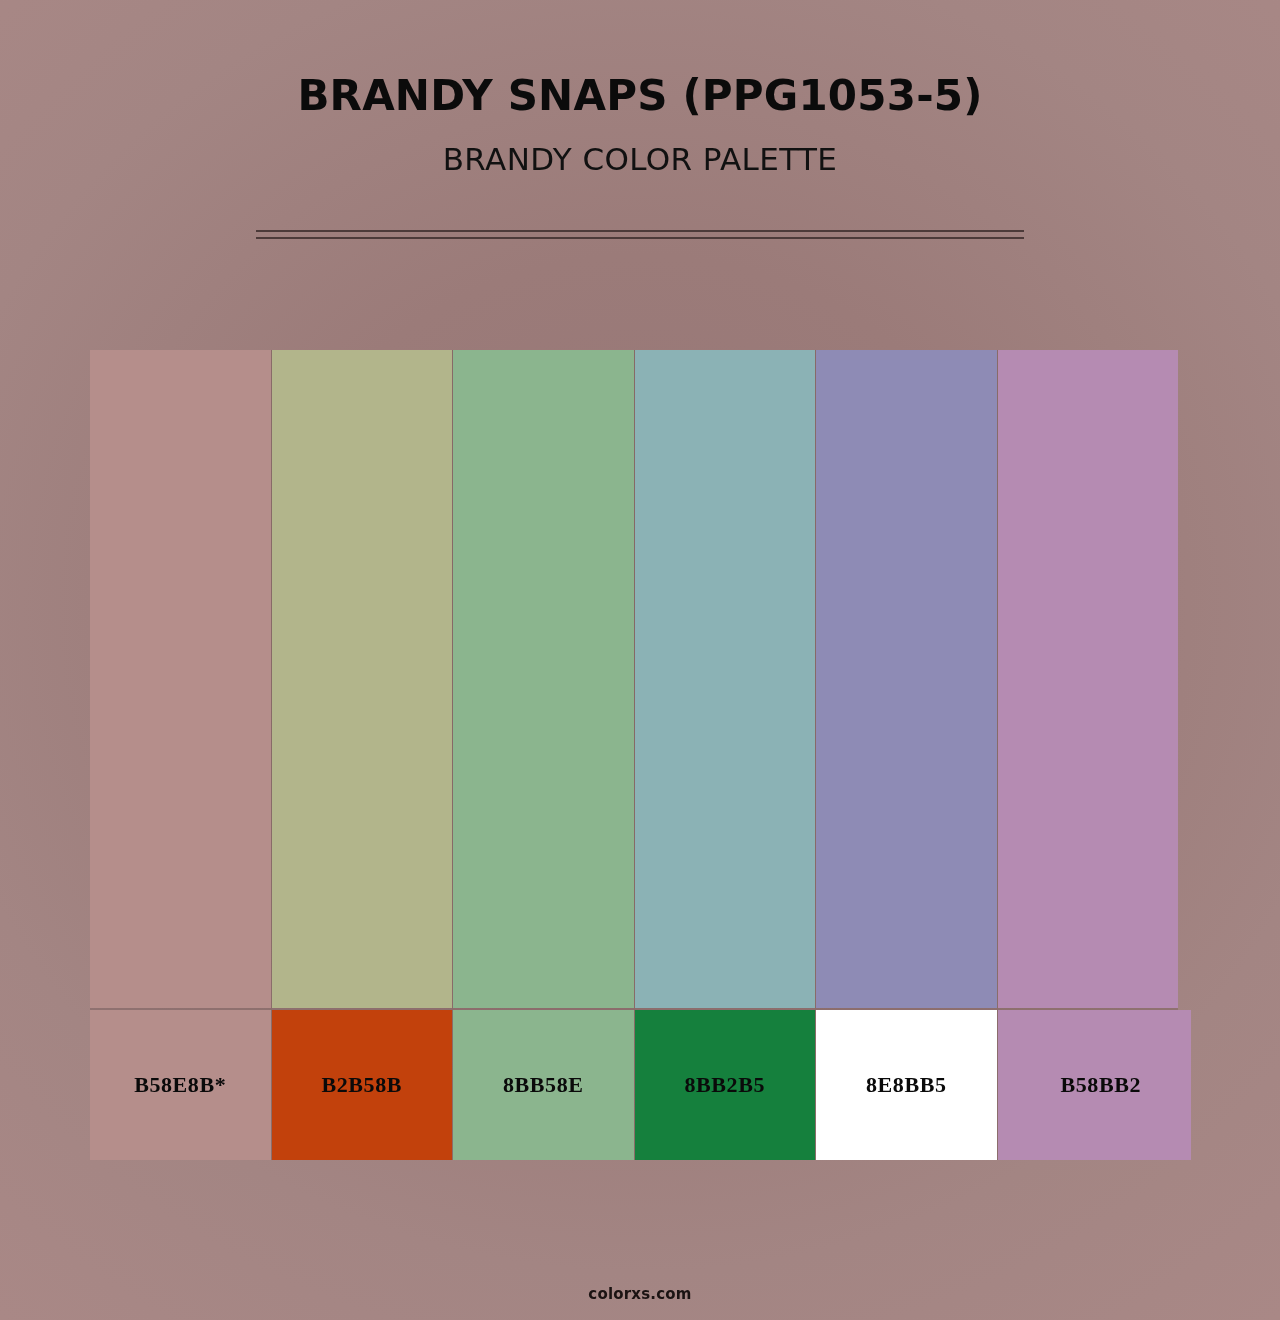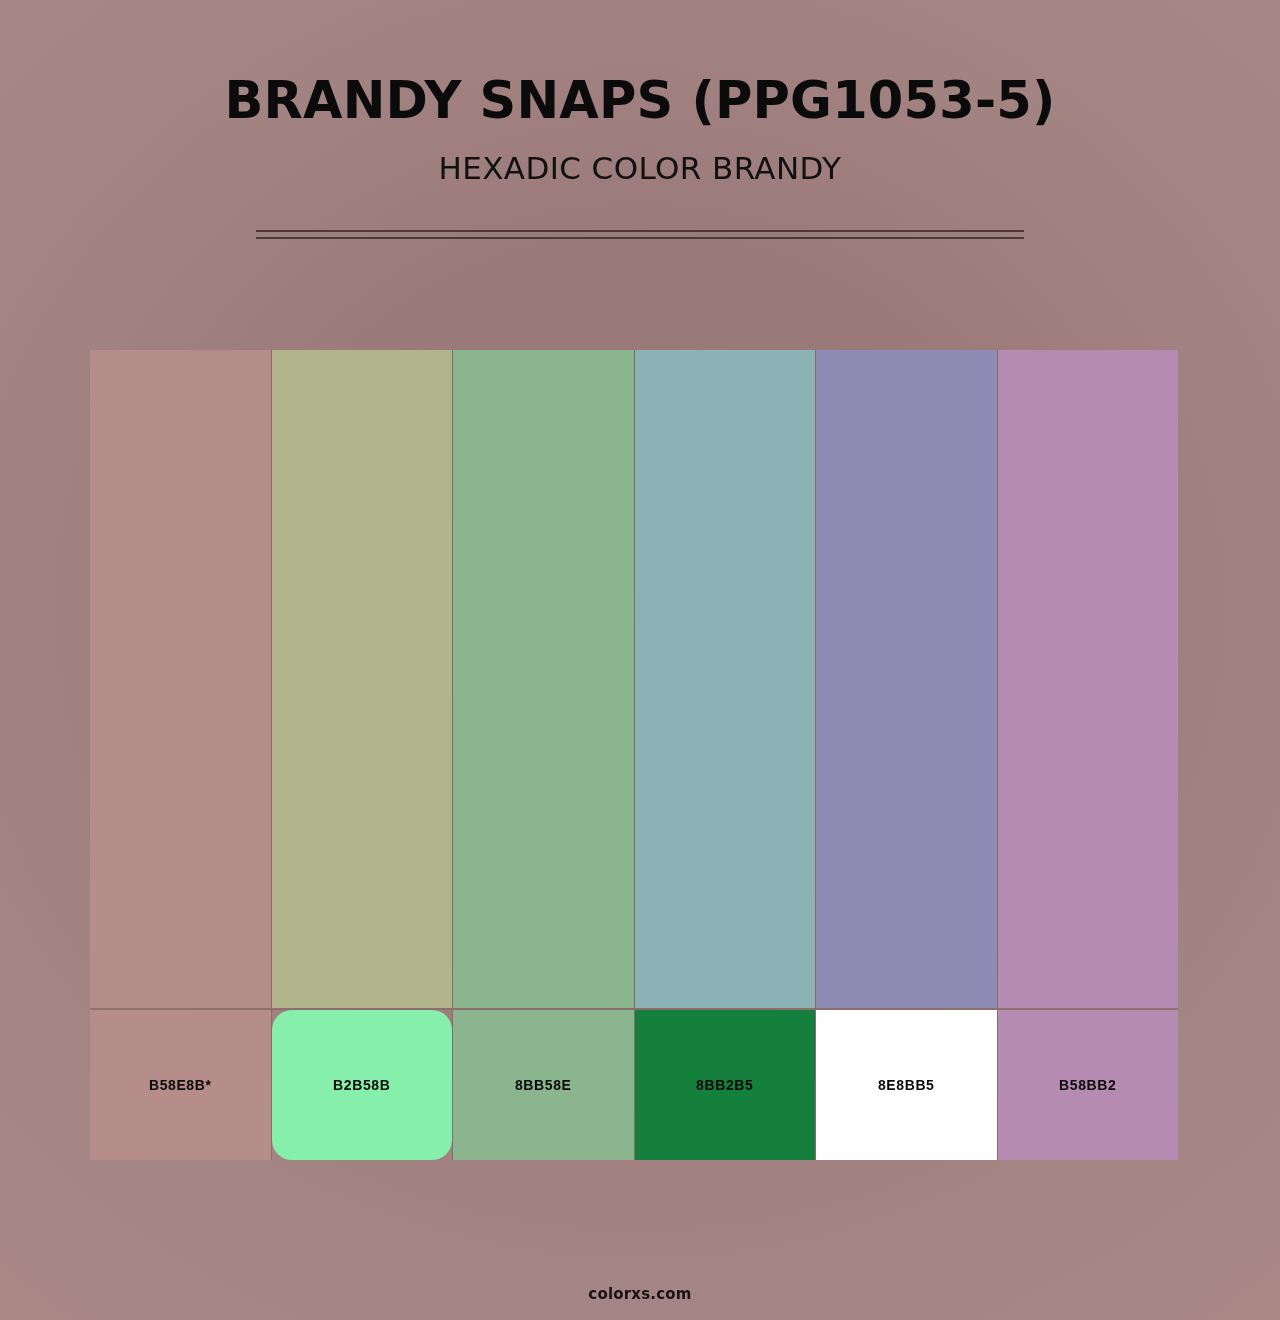--- a/index.html
+++ b/index.html
@@ -26,21 +26,21 @@
     position: absolute;
     top: 0;
     left: 0;
     width: 1280px;
     text-align: center;
   }
   .title {
     margin: 0;
     padding-top: 74px;
     font-family: "DejaVu Sans", sans-serif;
-    font-size: 51px;
+    font-size: 42px;
     font-weight: bold;
     letter-spacing: 0.2px;
     color: #0b0b0b;
     line-height: 1.06;
     white-space: nowrap;
   }
   .subtitle {
     margin: 0;
     padding-top: 24px;
     font-family: "DejaVu Sans", sans-serif;
@@ -101,22 +101,22 @@
     background: rgba(120, 92, 90, 0.45);
   }
   .swatch-label-band {
     flex: 1 1 auto;
     width: 100%;
     display: flex;
     align-items: center;
     justify-content: center;
   }
   .swatch-label {
-    font-family: Liberation Sans, sans-serif;
-    font-size: 14px;
+    font-family: Liberation Serif, serif;
+    font-size: 22px;
     font-weight: bold;
     letter-spacing: 0.6px;
     color: #0a0a0a;
     white-space: nowrap;
   }
 
   
   .footer {
     position: absolute;
     left: 0;
@@ -132,42 +132,42 @@
     letter-spacing: 0.2px;
   }
 </style>
 </head>
 <body>
 
 <div class="page">
 
   <div class="header">
     <h1 class="title">BRANDY SNAPS (PPG1053-5)</h1>
-    <h2 class="subtitle">HEXADIC COLOR BRANDY</h2>
+    <h2 class="subtitle">BRANDY COLOR PALETTE</h2>
   </div>
 
   <div class="divider">
     <div class="rule top"></div>
     <div class="rule bottom"></div>
   </div>
 
   <div class="palette">
 
     <div class="swatch-col">
       <div class="swatch-body" style="background-color: rgb(181, 142, 139);"></div>
       <div class="swatch-gap"></div>
       <div class="swatch-label-band" style="background-color: rgb(181, 142, 139);">
         <span class="swatch-label">B58E8B*</span>
       </div>
     </div>
 
     <div class="swatch-col">
       <div class="swatch-body" style="background-color: rgb(178, 181, 139);"></div>
       <div class="swatch-gap"></div>
-      <div class="swatch-label-band" style="background-color: #86efac; border-radius: 20px;">
+      <div class="swatch-label-band" style="background-color: #c2410c;">
         <span class="swatch-label">B2B58B</span>
       </div>
     </div>
 
     <div class="swatch-col">
       <div class="swatch-body" style="background-color: rgb(139, 181, 142);"></div>
       <div class="swatch-gap"></div>
       <div class="swatch-label-band" style="background-color: rgb(139, 181, 142);">
         <span class="swatch-label">8BB58E</span>
       </div>
@@ -185,21 +185,21 @@
       <div class="swatch-body" style="background-color: rgb(142, 139, 181);"></div>
       <div class="swatch-gap"></div>
       <div class="swatch-label-band" style="background-color: #ffffff;">
         <span class="swatch-label">8E8BB5</span>
       </div>
     </div>
 
     <div class="swatch-col">
       <div class="swatch-body" style="background-color: rgb(181, 139, 178);"></div>
       <div class="swatch-gap"></div>
-      <div class="swatch-label-band" style="background-color: rgb(181, 139, 178);">
+      <div class="swatch-label-band" style="background-color: rgb(181, 139, 178); padding-left: 13px;">
         <span class="swatch-label">B58BB2</span>
       </div>
     </div>
 
   </div>
 
   <div class="footer">
     <span class="footer-text">colorxs.com</span>
   </div>
 

